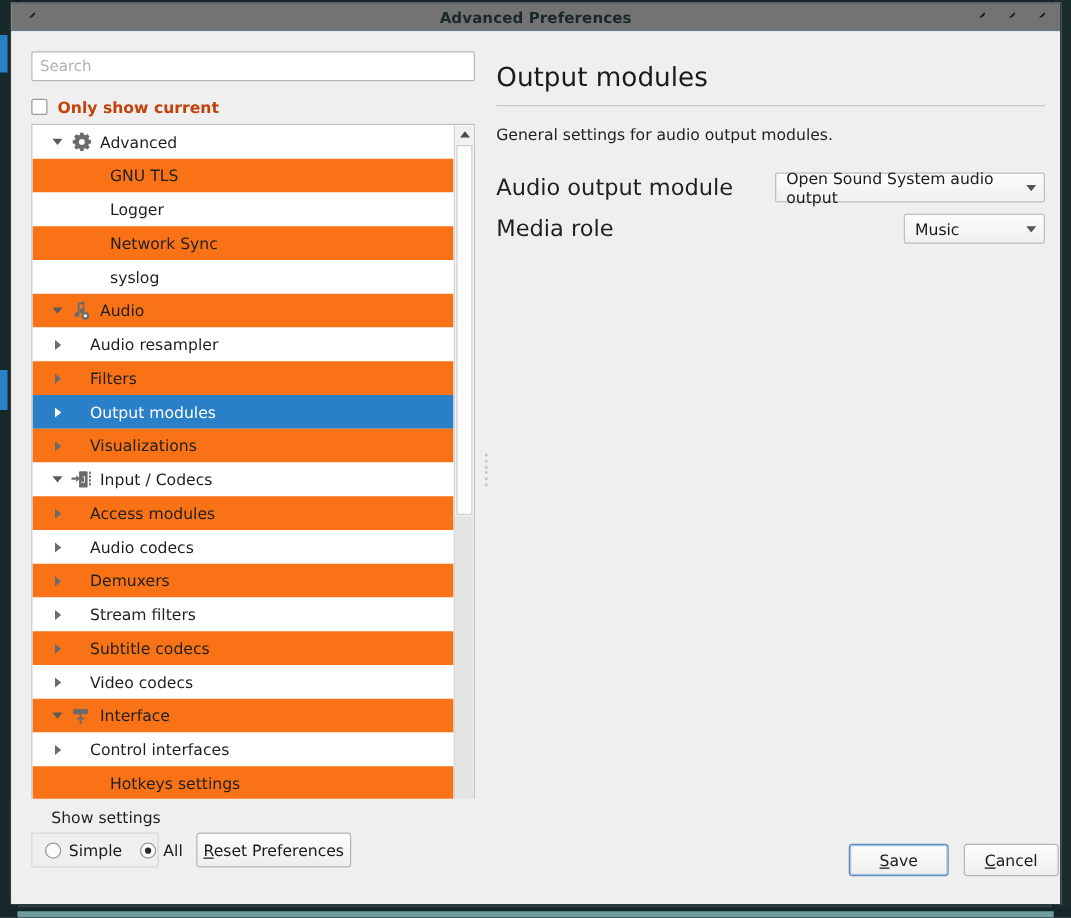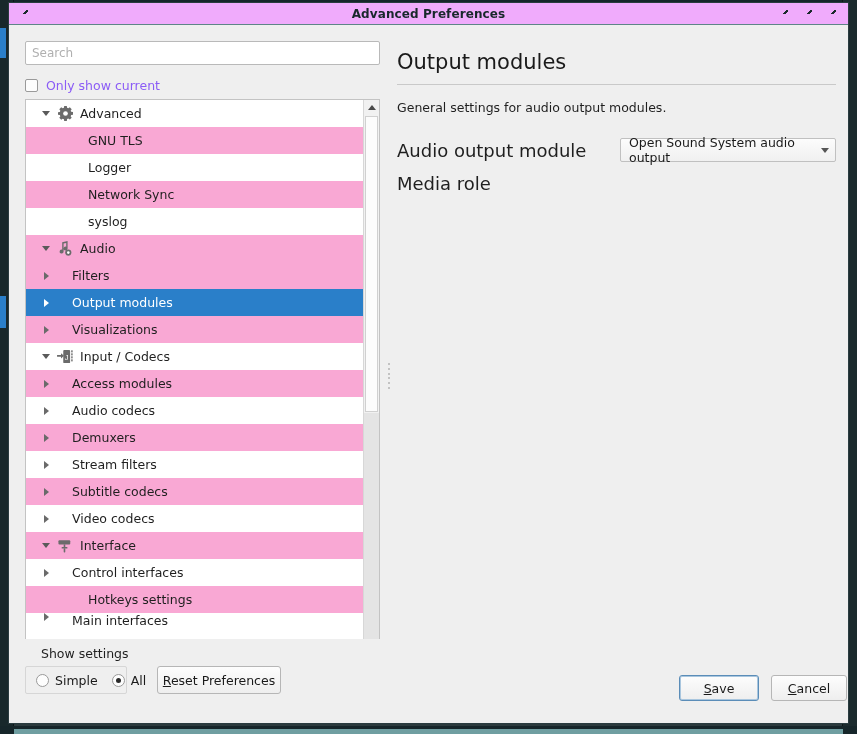--- a/index.html
+++ b/index.html
@@ -78,21 +78,21 @@
     background: #efefef;
     border: 1px solid #2a3c40;
     box-sizing: border-box;
     display: flex;
     flex-direction: column;
   }
 
   
   #titlebar {
     height: 21px;
-    background: #f0abfc;
+    background: #737373;
     border-bottom: 1px solid #5e8587;
     position: relative;
     flex: 0 0 auto;
     display: flex;
     align-items: center;
     justify-content: center;
   }
   #titlebar .title-text {
     font-size: 12px;
     font-weight: bold;
@@ -159,21 +159,21 @@
   }
   .cbox {
     width: 13px;
     height: 13px;
     box-sizing: border-box;
     border: 1px solid #9a9a9a;
     background: #fdfdfd;
     border-radius: 2px;
     flex: 0 0 auto;
   }
-  #only-current-label { font-size: 12.5px; color: #8b5cf6; }
+  #only-current-label { font-size: 12.5px; color: #c2410c; font-weight: bold; }
 
   
   #tree-wrap {
     position: absolute;
     left: 0;
     top: 58px;
     width: 355px;
     height: 559px;
     box-sizing: border-box;
     border: 1px solid #c3c3c3;
@@ -190,21 +190,21 @@
     height: 27px;
     display: flex;
     align-items: center;
     font-size: 12.5px;
     color: #1f1f1f;
     background: #ffffff;
     box-sizing: border-box;
     padding-left: 12px;
     white-space: nowrap;
   }
-  .tree-row.alt { background: #f9a8d4; }
+  .tree-row.alt { background: #f97316; }
   .tree-row.selected {
     background: #2a7fc9;
     color: #ffffff;
   }
   .tree-row.cut { height: 14px; align-items: flex-start; overflow: hidden; }
   .twisty {
     width: 16px;
     flex: 0 0 auto;
     display: flex;
     align-items: center;
@@ -528,20 +528,26 @@
                 <span class="tw-down"></span>
               </span>
               <span class="node-icon">
                 <svg width="16" height="16" viewBox="0 0 16 16">
                   <path fill="#6b6b6b" d="M5.2 1.2 10.6 0v7.6a2 2 0 1 1-1.4-1.9V2.1L6.6 2.6v8a2 2 0 1 1-1.4-1.9z"></path>
                   <circle cx="11.3" cy="11.6" r="3.1" fill="#6b6b6b"></circle>
                   <circle cx="11.3" cy="11.6" r="1.3" fill="#ffffff"></circle>
                 </svg>
               </span>
               <span class="tree-label">Audio</span>
+            </div>
+            <div class="tree-row">
+              <span class="twisty">
+                <span class="tw-right"></span>
+              </span>
+              <span class="tree-label indent-2b">Audio resampler</span>
             </div>
             <div class="tree-row alt">
               <span class="twisty">
                 <span class="tw-right"></span>
               </span>
               <span class="tree-label indent-2b">Filters</span>
             </div>
             <div class="tree-row selected">
               <span class="twisty">
                 <span class="tw-right"></span>
@@ -669,20 +675,24 @@
       <div class="form-row">
         <span class="form-label">Audio output module</span>
         <div class="combo" id="combo-audio-output">
           <span>Open Sound System audio output</span>
           <span class="combo-arrow"></span>
         </div>
       </div>
 
       <div class="form-row">
         <span class="form-label">Media role</span>
+        <div class="combo" id="combo-media-role">
+          <span>Music</span>
+          <span class="combo-arrow"></span>
+        </div>
       </div>
     </div>
 
     <div id="bottom-bar">
       <span id="show-settings-label">Show settings</span>
 
       <div id="radio-group">
         <span class="radio-item">
           <span class="radio"></span>
           <span>Simple</span>

